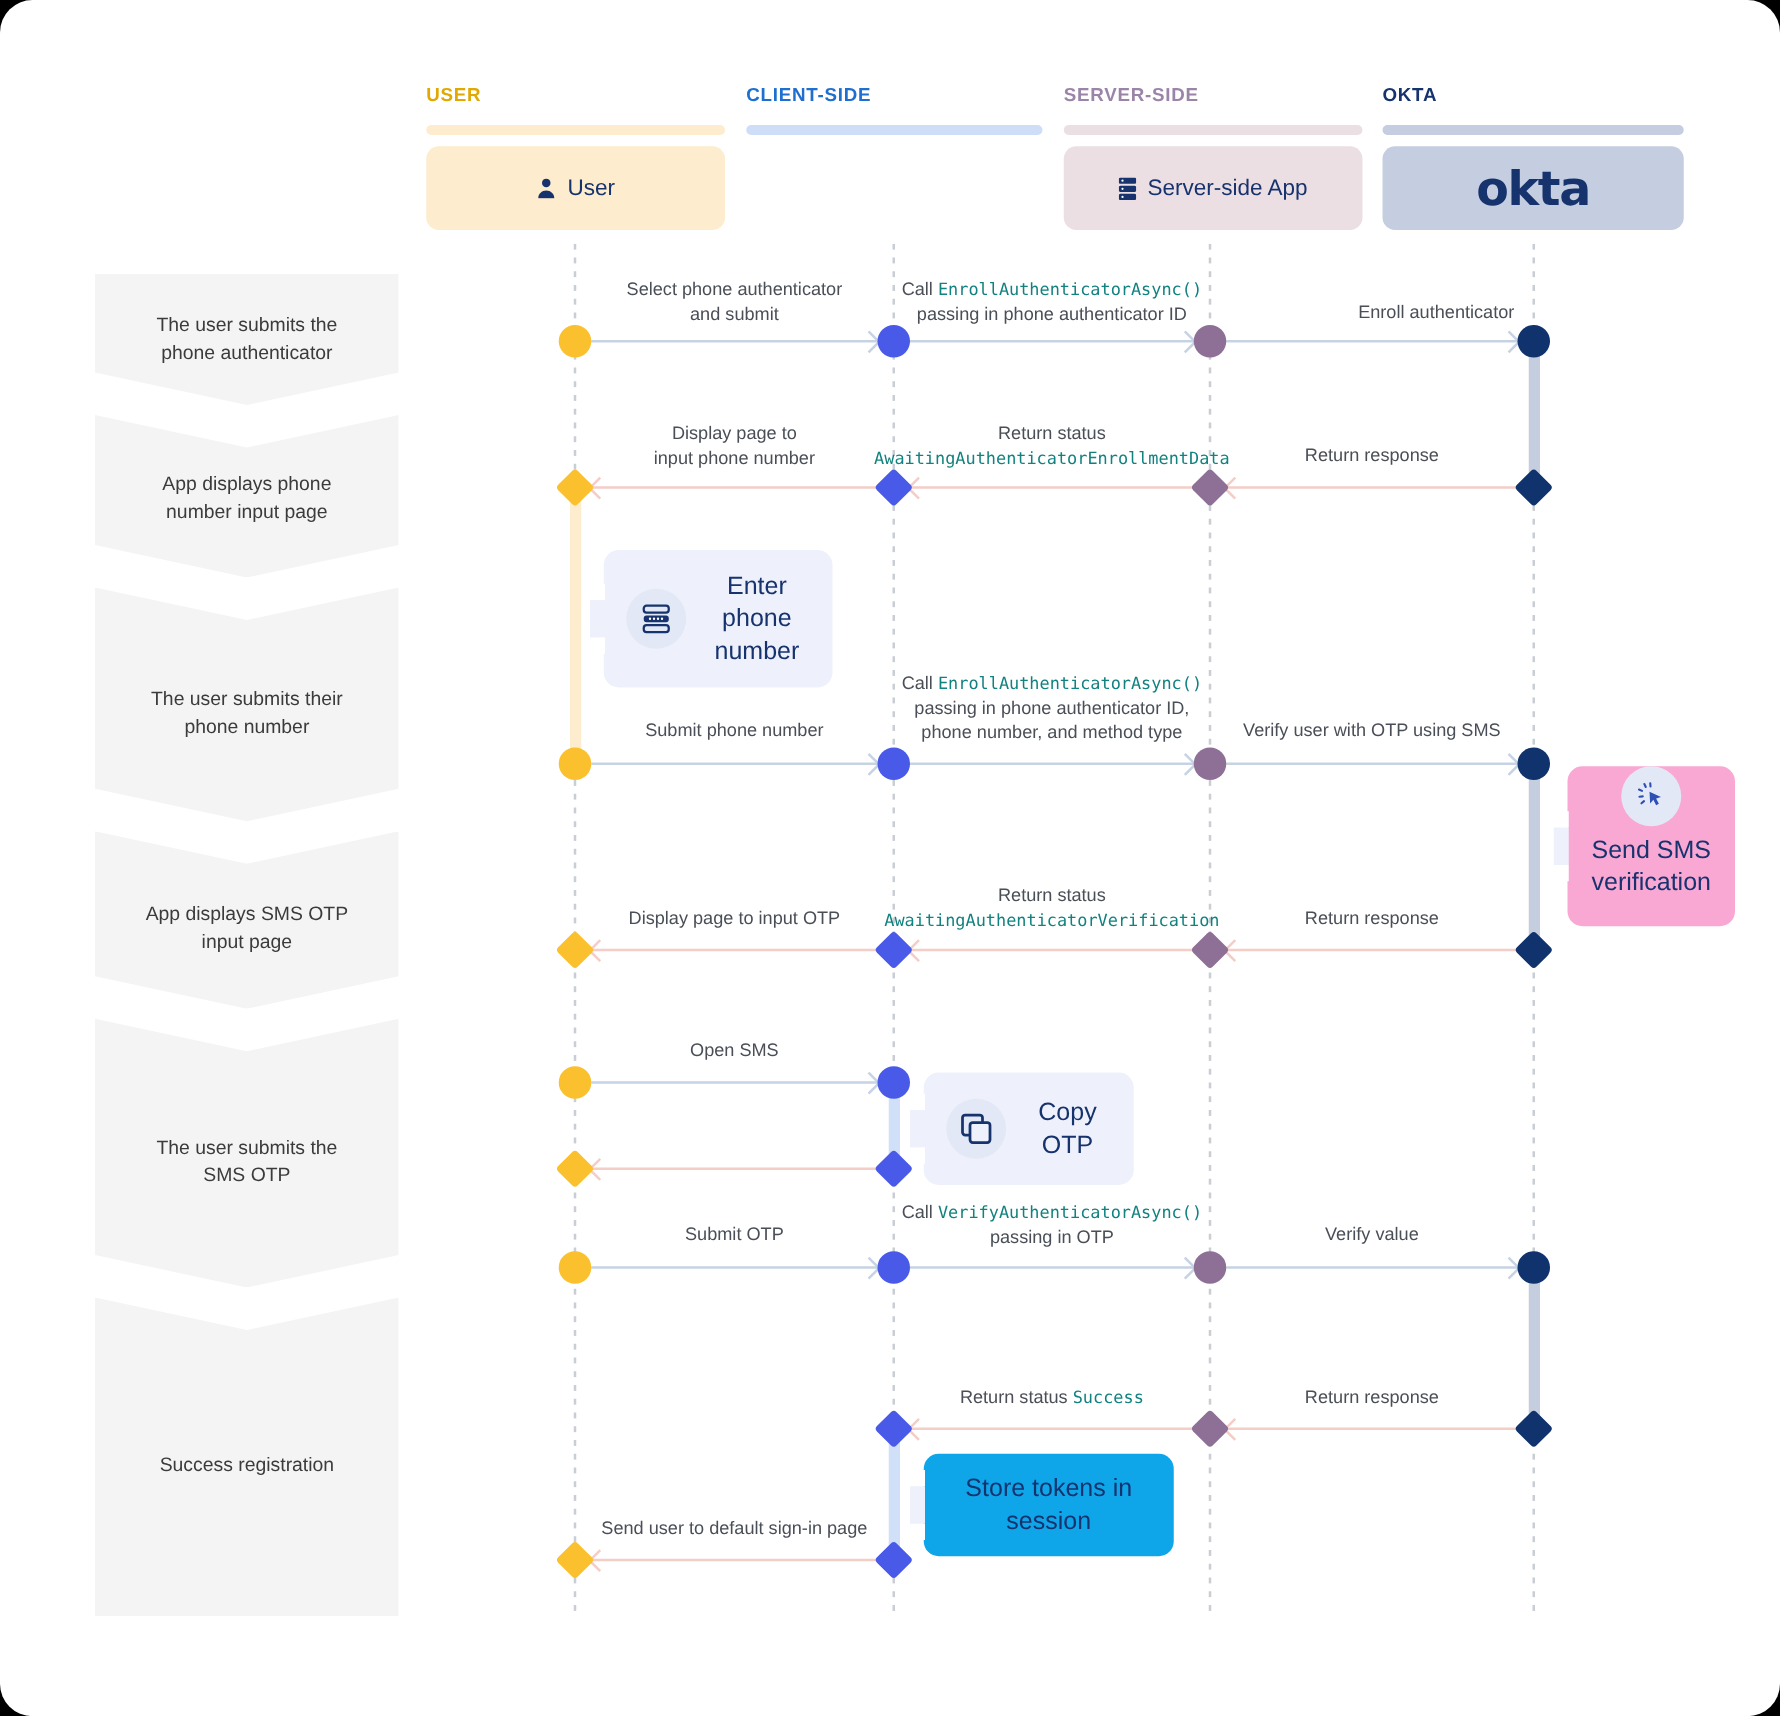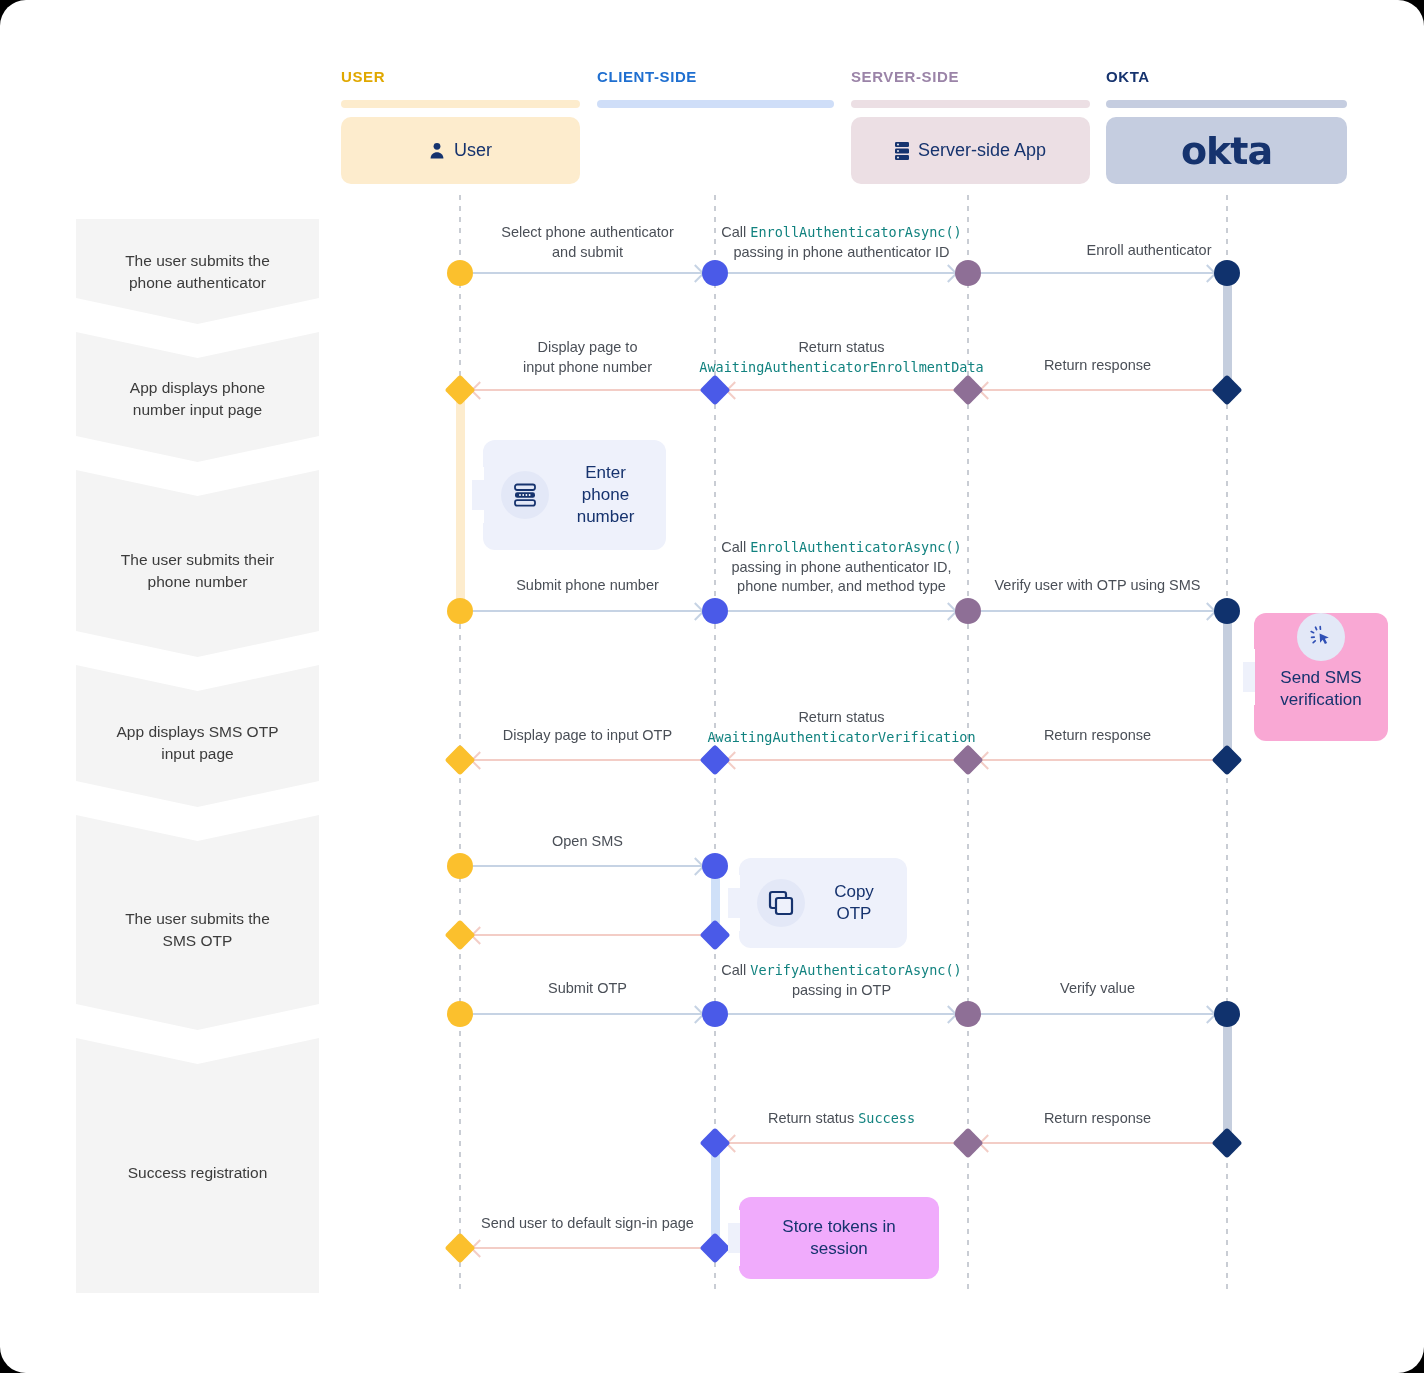--- a/index.html
+++ b/index.html
@@ -46,21 +46,21 @@
   .arrow .shaft{position:absolute;left:0;top:0;width:100%;height:2px;}
   .arrow .head{position:absolute;top:-5px;width:11px;height:11px;border-style:solid;}
   .arrow.fwd .head{right:0;border-width:2px 2px 0 0;transform:rotate(45deg);}
   .arrow.back .head{left:0;border-width:0 0 2px 2px;transform:rotate(45deg);}
   
   .msg{position:absolute;text-align:center;font-size:14.5px;color:#4a4f57;line-height:1.35;}
   .msg .code{font-family:"DejaVu Sans Mono",monospace;color:#11827f;font-size:13.5px;}
   
   .callout{position:absolute;background:#eef1fb;border-radius:12px;
     display:flex;align-items:center;gap:14px;padding:0 18px;box-sizing:border-box;}
-  .callout .cotext{color:#16336e;font-size:17px;line-height:1.3;text-align:center;flex:1;}
+  .callout .cotext{color:#16336e;font-size:20px;line-height:1.3;text-align:center;flex:1;}
   .callout .badge{width:48px;height:48px;border-radius:50%;background:#e3e8f7;
     display:flex;align-items:center;justify-content:center;flex:0 0 48px;}
   .notch{position:absolute;left:-11px;top:50%;margin-top:-15px;width:12px;height:30px;
     background:#eef1fb;border-top-right-radius:0;}
   .notch:before{content:"";position:absolute;left:0;top:-13px;width:12px;height:13px;
     background:#fff;border-bottom-left-radius:11px;}
   .notch:after{content:"";position:absolute;left:0;bottom:-13px;width:12px;height:13px;
     background:#fff;border-top-left-radius:11px;}
 </style>
 </head>
@@ -319,20 +319,20 @@
         <div class="notch"></div>
         <div class="badge">
           <svg width="28" height="28" viewBox="0 0 28 28">
             <rect x="3" y="3" width="16" height="16" rx="2.2" fill="none" stroke="#16336e" stroke-width="2.2"></rect>
             <rect x="9" y="9" width="16" height="16" rx="2.2" fill="#eef1fb" stroke="#16336e" stroke-width="2.2"></rect>
           </svg>
         </div>
         <div class="cotext" style="white-space: pre-line;">Copy
 OTP</div>
       </div>
-      <div class="callout" style="left: 739px; top: 1163px; width: 200px; height: 82px; background: #f0abfc; margin-top: 34px;">
+      <div class="callout" style="left: 739px; top: 1163px; width: 200px; height: 82px; background: #0ea5e9;">
         <div class="notch"></div>
         <div class="cotext" style="white-space: pre-line;">Store tokens in
 session</div>
       </div>
     </div>
 
 </div>
 
 </body></html>

